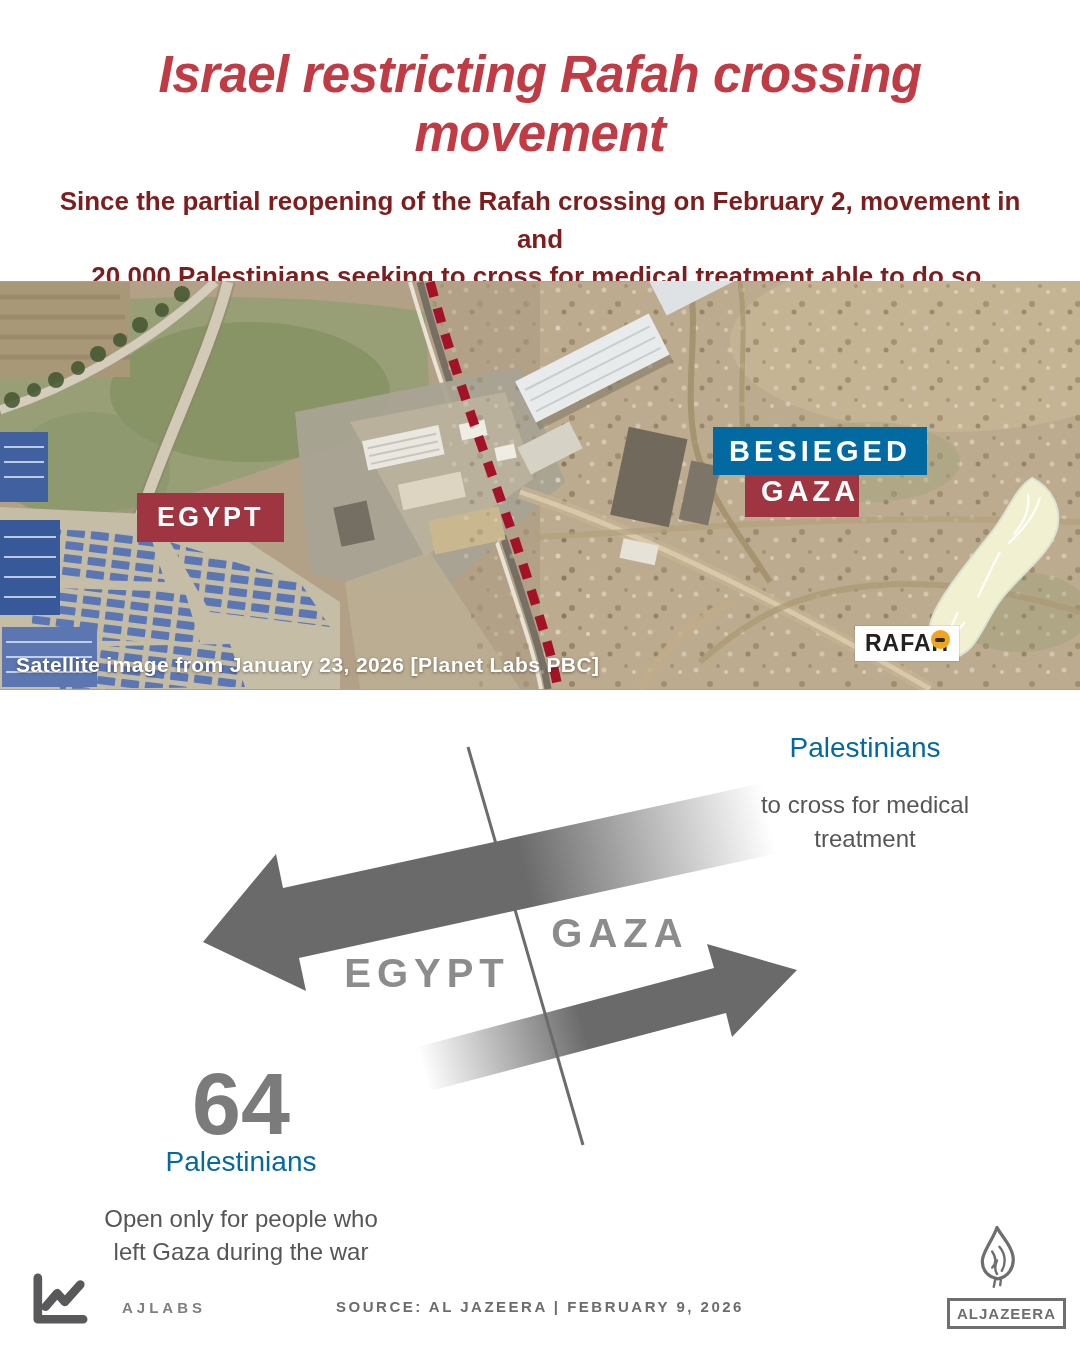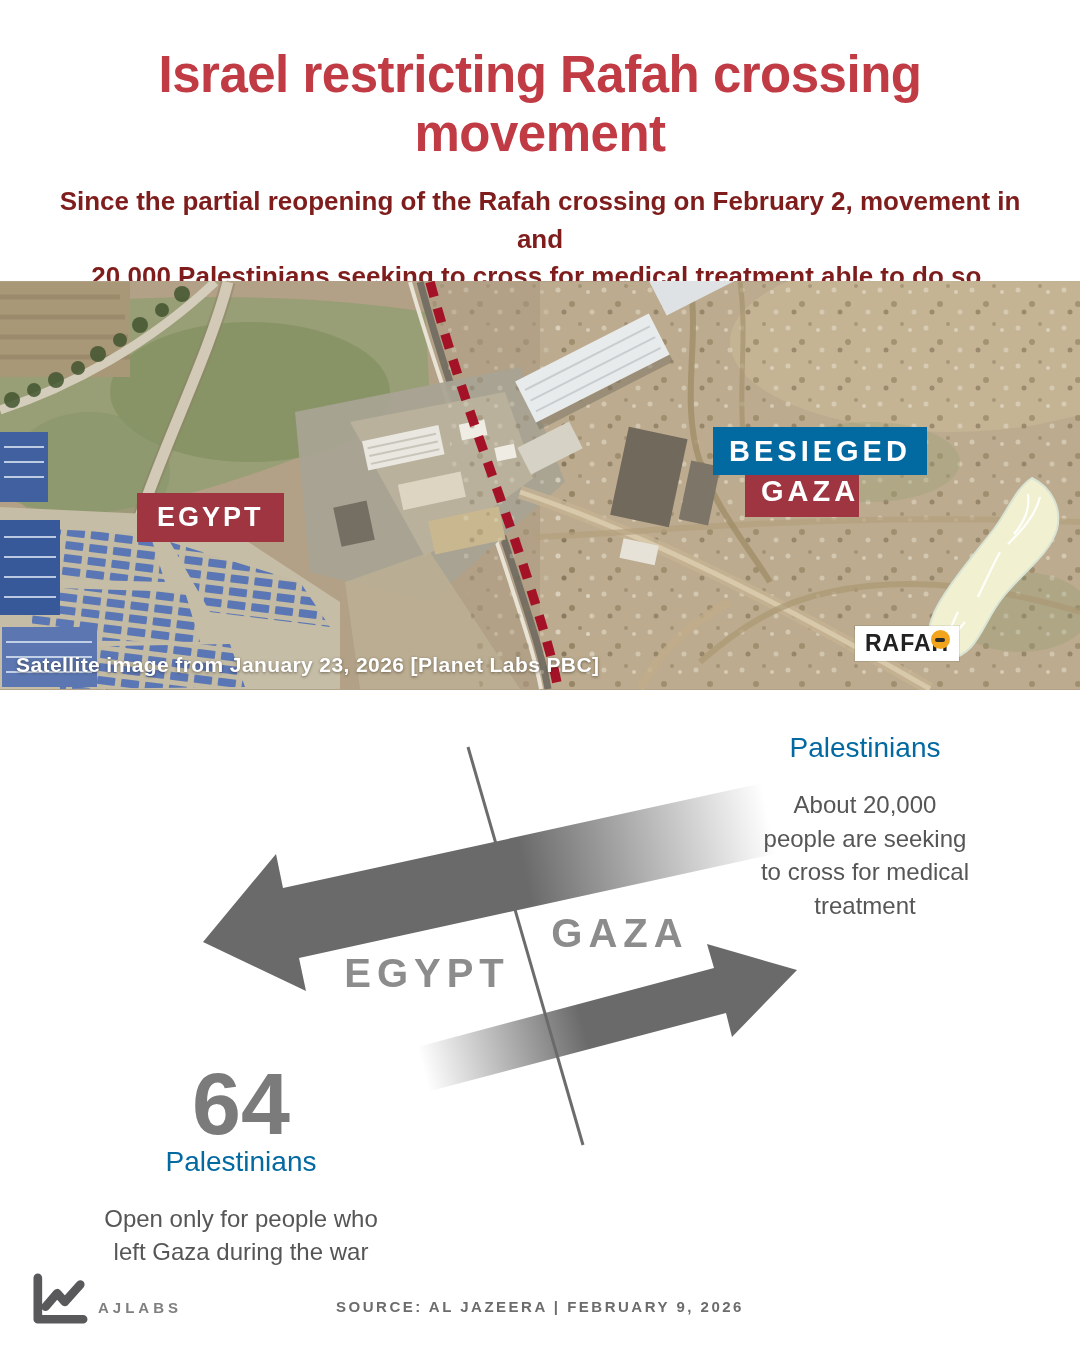--- a/index.html
+++ b/index.html
@@ -3,21 +3,21 @@
 <meta charset="utf-8">
 <style>
   html,body{margin:0;padding:0;background:#ffffff;}
   body{width:1080px;height:1350px;position:relative;overflow:hidden;
        font-family:"Liberation Sans", sans-serif;}
   .page{position:absolute;inset:0;background:#fff;}
 
   
   .hdr{position:absolute;top:0;left:0;width:1080px;text-align:center;}
   .title{margin:46px 32px 0;font-size:51px;font-weight:800;letter-spacing:-.5px;
-         color:#c13b45;line-height:1.15;}
+         color:#c13b45;line-height:1.15;font-style:italic;}
   .subtitle{margin:20px auto 0;font-size:26px;font-weight:600;color:#7f1d1d;
             line-height:1.44;max-width:1010px;}
   .subtitle span{display:block;}
 
   
   .sat{position:absolute;top:281px;left:0;width:1080px;height:409px;overflow:hidden;
        background:#b2a186;}
   .sat svg{position:absolute;top:0;left:0;}
   .map-tag{position:absolute;background:#9e3540;color:#fff;font-weight:800;
            text-align:center;}
@@ -47,21 +47,21 @@
   .stat{position:absolute;text-align:center;transform:translateX(-50%);}
   .stat .num{font-size:88px;font-weight:800;color:#7b7b7b;line-height:.95;}
   .stat .unit{font-size:28px;font-weight:500;color:#0369a1;margin-top:0;}
   .stat .note{font-size:24px;font-weight:500;color:#565656;line-height:1.4;margin-top:24px;}
   .stat .note span{display:block;}
   .stat-right{left:865px;top:42px;}
   .stat-left{left:241px;top:372px;}
 
   
   .footer{position:absolute;left:0;top:1222px;width:1080px;height:128px;}
-  .ajlabs{position:absolute;left:30px;top:50px;display:flex;align-items:flex-end;}
+  .ajlabs{position:absolute;left:30px;top:50px;display:flex;align-items:flex-end;gap:24px;}
   .ajlabs .txt{font-size:15px;font-weight:700;letter-spacing:4px;color:#7f7f7f;
       margin:0 0 10px 8px;}
   .source{position:absolute;left:0;top:76px;width:1080px;text-align:center;
       font-size:15px;font-weight:700;letter-spacing:2.5px;color:#6c6c6c;}
   .ajz{position:absolute;right:33px;top:4px;width:100px;text-align:center;}
   .ajz-box{display:inline-block;border:3px solid #6f6f6f;color:#6f6f6f;font-weight:800;
       font-size:15px;letter-spacing:1px;padding:4px 7px;margin-top:4px;}
 </style>
 </head>
 <body>
@@ -218,21 +218,20 @@
 
       <polygon points="797,280 707,254 714,278 346,376 358,420 726,323 732,347" fill="url(#gradToGaza)"></polygon>
     </svg>
 
     <div class="country-word w-gaza">GAZA</div>
     <div class="country-word w-egypt">EGYPT</div>
 
     <div class="stat stat-right">
       <div class="unit">Palestinians</div>
       <div class="note">
-        <span>About 20,000 people are seeking</span>
         <span>to cross for medical treatment</span>
       </div>
     </div>
 
     <div class="stat stat-left">
       <div class="num">64</div>
       <div class="unit">Palestinians</div>
       <div class="note">
         <span>Open only for people who</span>
         <span>left Gaza during the war</span>
@@ -244,15 +243,24 @@
     <div class="ajlabs">
       <svg width="60" height="54" viewBox="0 0 60 56">
         <path d="M7,6 V49 H54" fill="none" stroke="#59595b" stroke-width="9" stroke-linecap="round" stroke-linejoin="round"></path>
         <path d="M15,36 L27,22 L35,31 L51,13" fill="none" stroke="#59595b" stroke-width="9" stroke-linecap="round" stroke-linejoin="round"></path>
       </svg>
       <span class="txt">AJLABS</span>
     </div>
 
     <div class="source">SOURCE:  AL JAZEERA   |   FEBRUARY 9, 2026</div>
 
+    <div class="ajz">
+      <svg width="58" height="64" viewBox="0 0 60 80">
+        <path d="M30,2 C38,16 48,24 50,38 C52,52 44,64 31,66 C18,64 10,54 12,41 C14,30 24,18 30,2 Z" fill="none" stroke="#6e6e6e" stroke-width="4"></path>
+        <path d="M24,52 C30,46 28,38 24,32 M36,56 C42,46 40,34 33,26 M30,60 C26,54 28,48 30,43 M28,66 L26,76 M35,66 L34,74" fill="none" stroke="#6e6e6e" stroke-width="3" stroke-linecap="round"></path>
+      </svg>
+      <div>
+        <span class="ajz-box">ALJAZEERA</span>
+      </div>
+    </div>
   </div>
 
 </div>
 
 </body></html>

